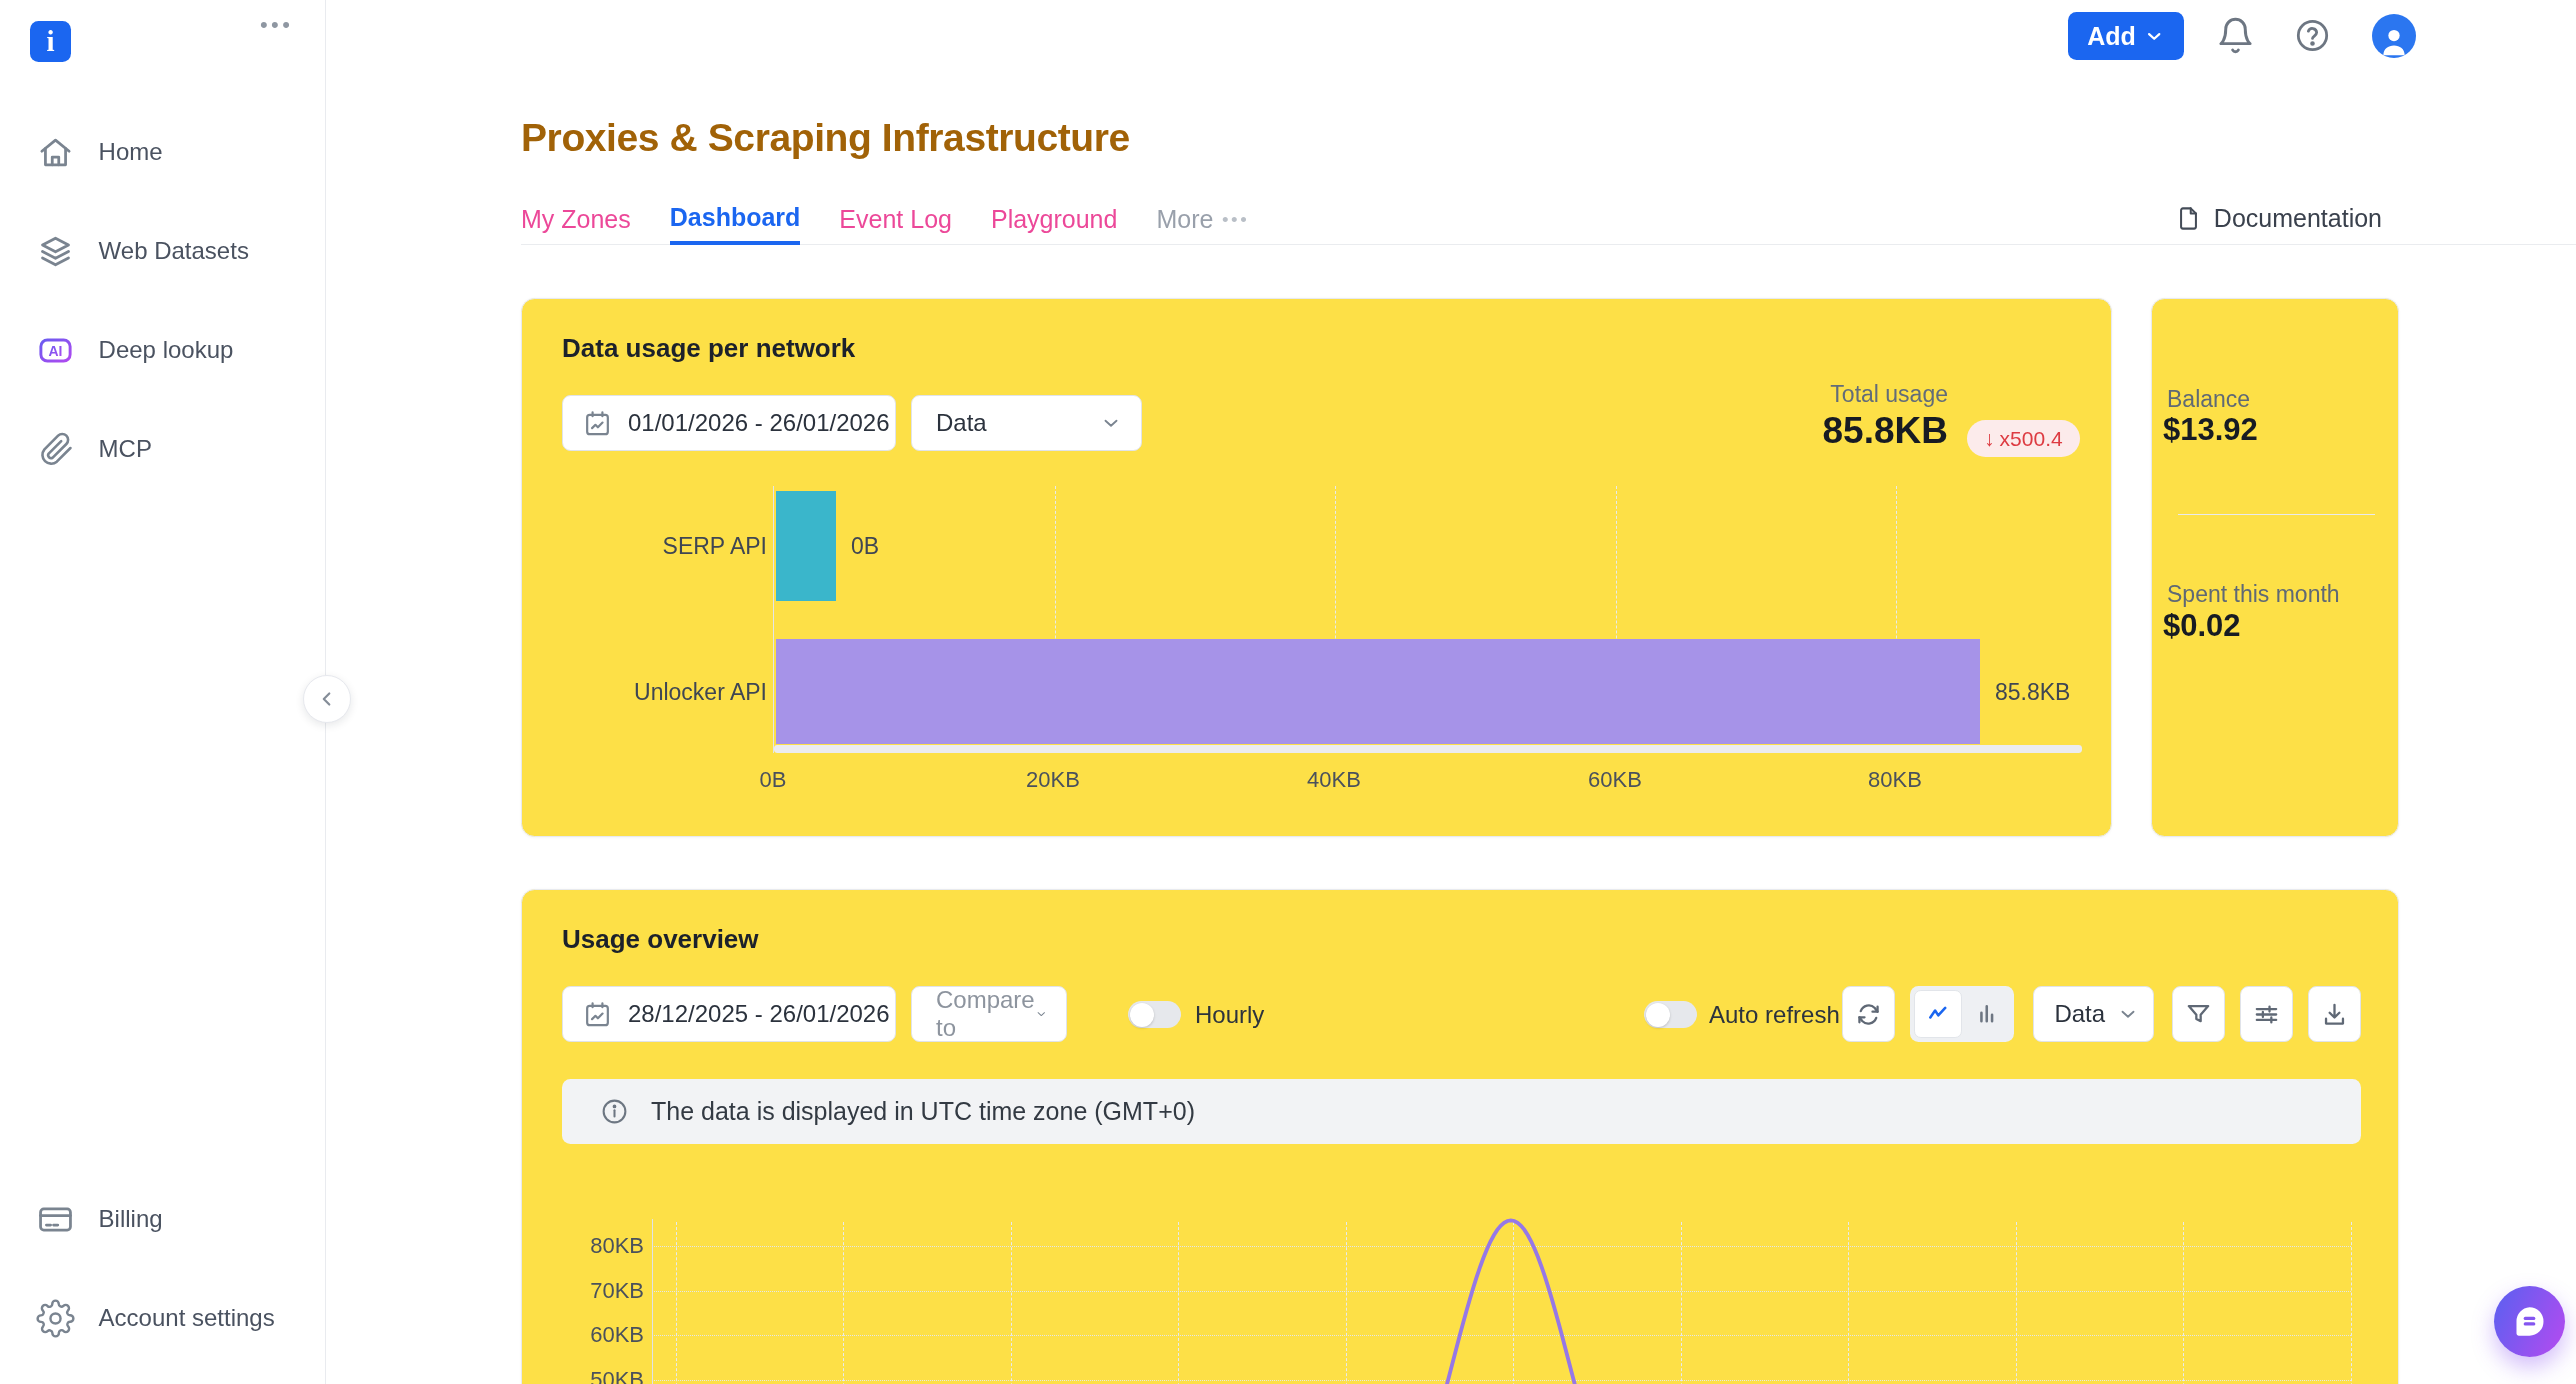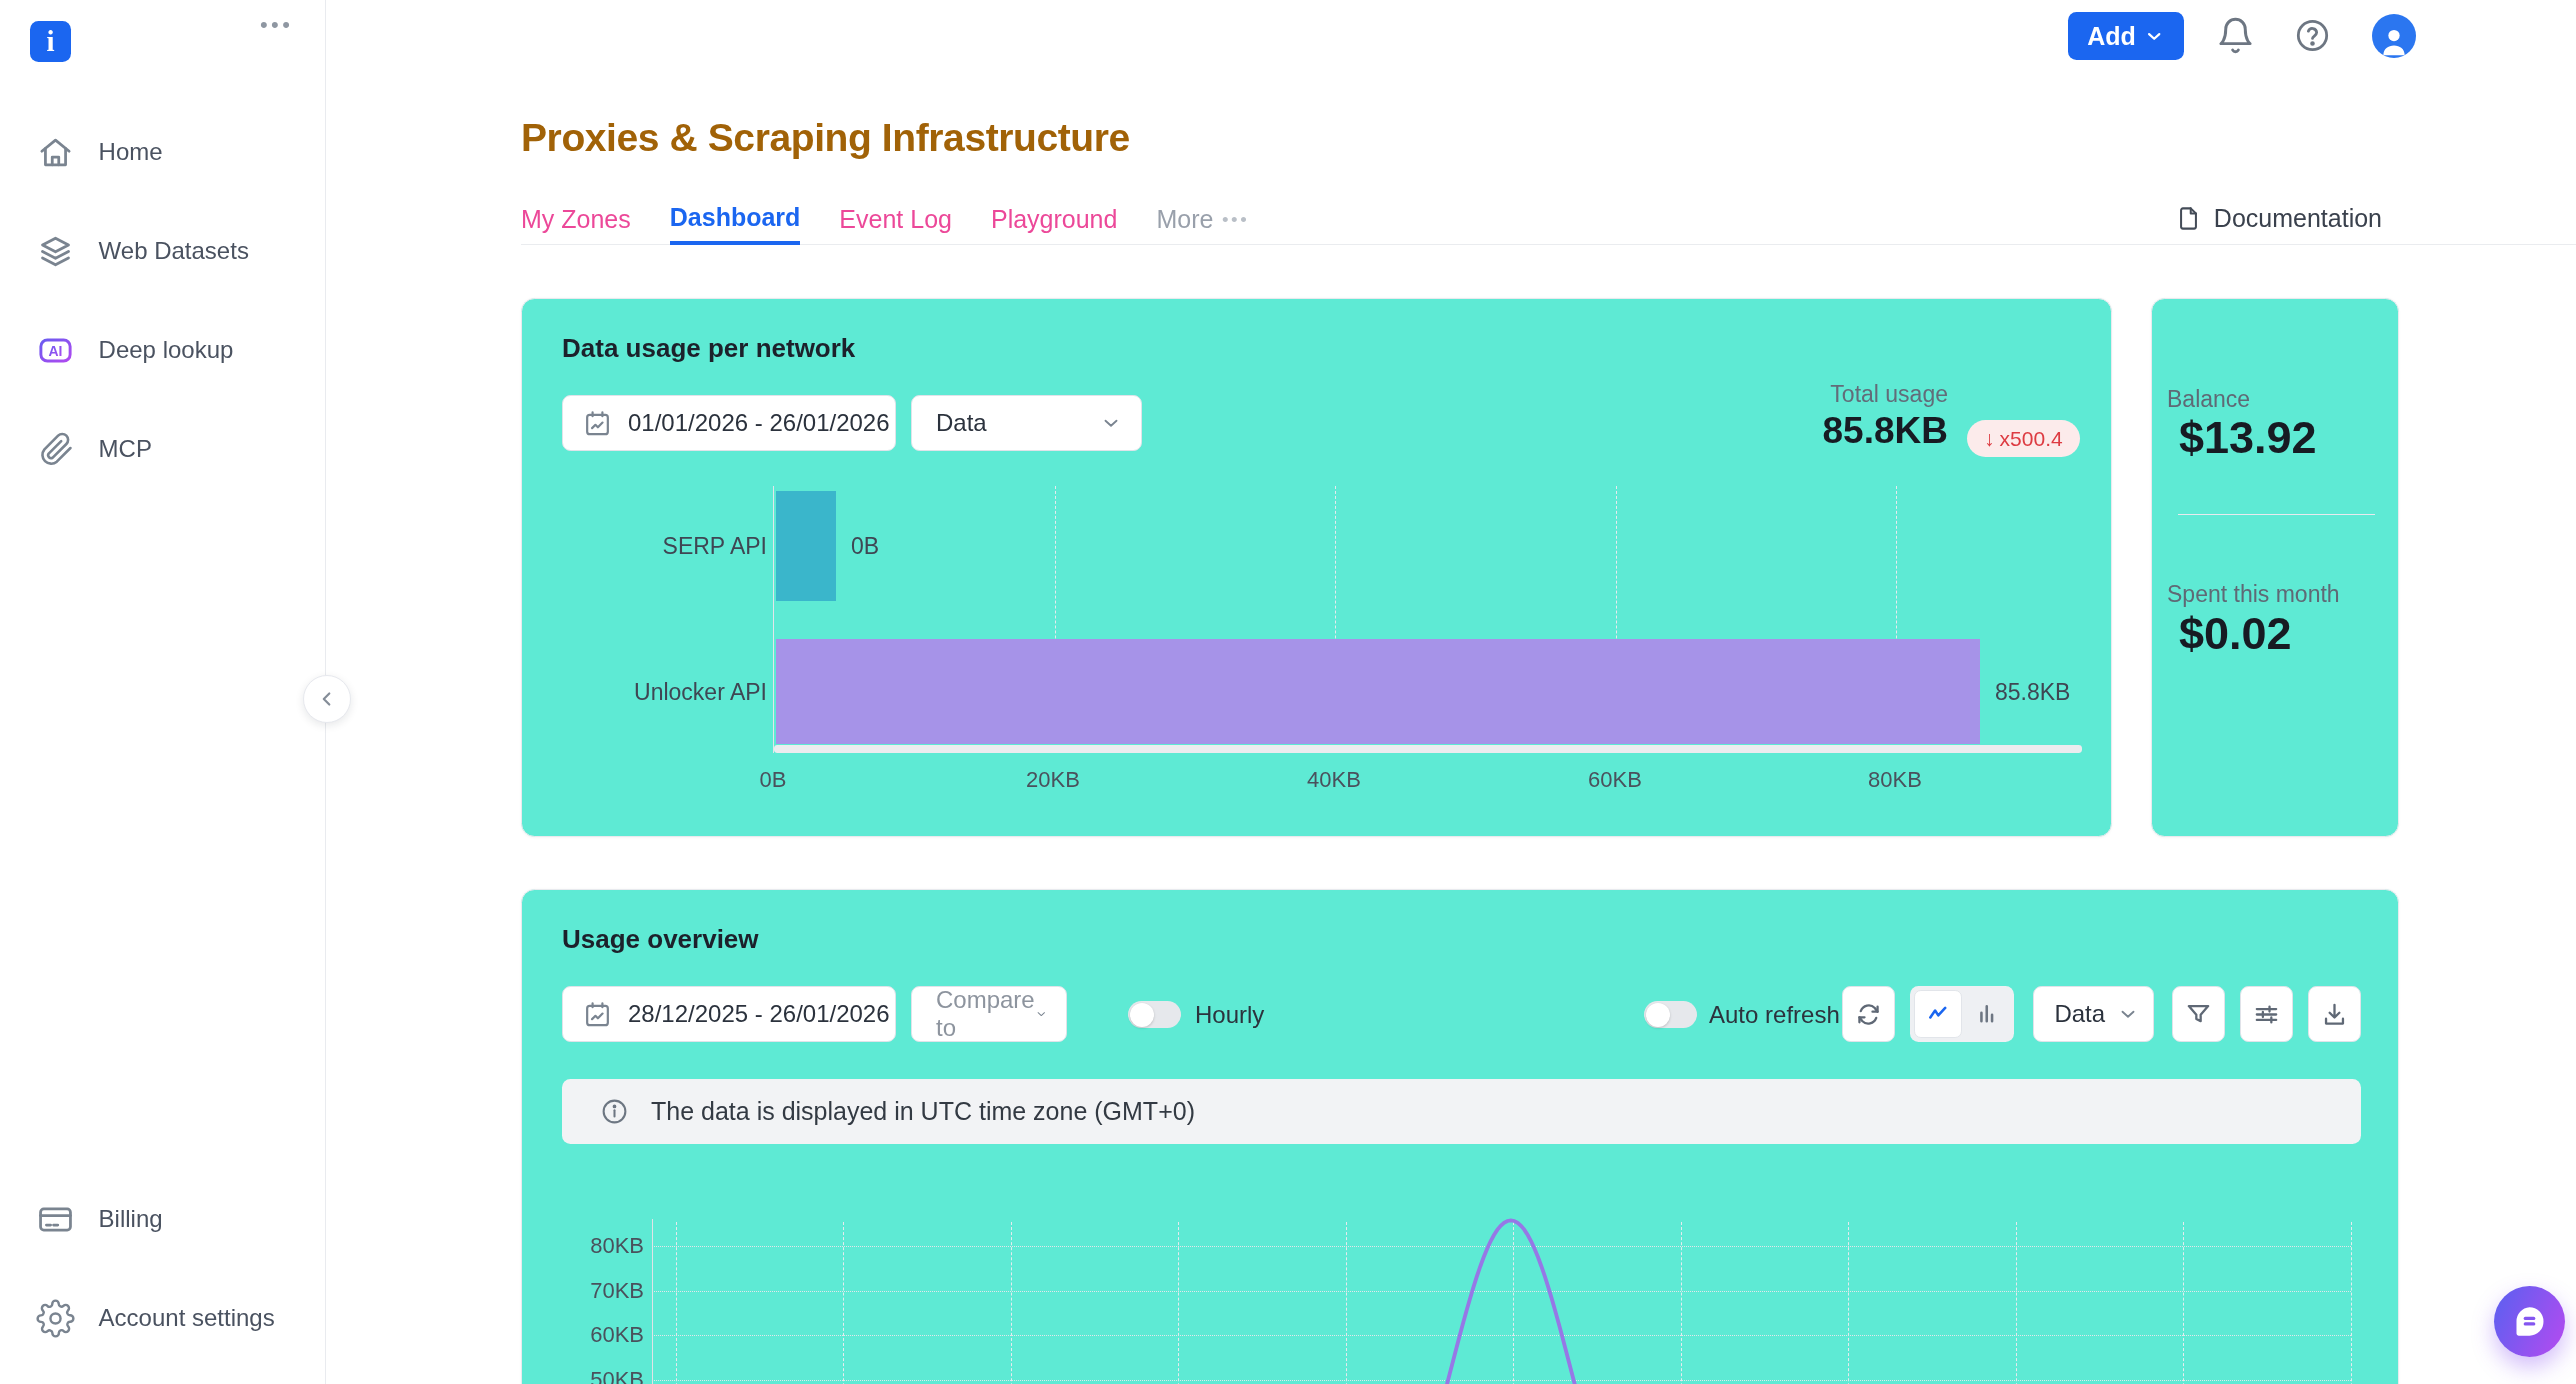--- a/index.html
+++ b/index.html
@@ -43,21 +43,21 @@
   .tabs-row { position:absolute; left:521px; top:194px; width:2055px; height:51px; border-bottom:0.9px solid #eaecef; display:flex; gap:39px; }
   .tab { display:flex; align-items:center; gap:8.5px; height:51px; font-size:25px; color:#ec4899; cursor:pointer; }
   .tab.active { color:var(--accent,#1b66f0); font-weight:700; border-bottom:4.3px solid var(--accent,#1b66f0); }
   .tab.muted { color:#99a0ab; }
   .tab .more-dots { color:#b9bfc7; font-size:18.7px; letter-spacing:2.6px; }
   .doc-link { position:absolute; right:194px; top:204px; display:flex; align-items:center; gap:12px; font-size:25px; color:#3a414d; cursor:pointer; }
   .doc-link .ic { width:27px; height:27px; color:#444c58; }
   .doc-link .ic svg { width:100%; height:100%; }
 
   
-  .card { position:absolute; background:#5eead4; border:0.9px solid #e8eaee; border-radius:13.6px; box-shadow:0 0.9px 2.6px rgba(15,20,30,.04); }
+  .card { position:absolute; background:#fde047; border:0.9px solid #e8eaee; border-radius:13.6px; box-shadow:0 0.9px 2.6px rgba(15,20,30,.04); }
   #card-usage-network { left:521px; top:298px; width:1591px; height:539px; }
   #card-balance { left:2151px; top:298px; width:248px; height:539px; }
   #card-usage-overview { left:521px; top:889px; width:1878px; height:612px; }
   .card-title { position:absolute; left:40px; top:34px; font-size:26px; font-weight:700; color:#1c212b; }
 
   .ctrl { position:absolute; height:56px; border:1.3px solid #e0e3e9; border-radius:8.5px; background:#fff; display:flex; align-items:center; font-size:24px; color:#2b323d; cursor:pointer; }
   .ctrl .ic { width:31px; height:31px; color:#7a8490; margin:0 15.3px 0 18.7px; }
   .ctrl .ic svg { width:100%; height:100%; }
   .ctrl .chev { width:22px; height:22px; color:#7a8490; margin-left:auto; margin-right:18.7px; }
   .ctrl .chev svg { width:100%; height:100%; }
@@ -74,21 +74,21 @@
   .bar-cat { position:absolute; left:17px; width:228px; text-align:right; font-size:23px; color:#3f4653; transform:translateY(-50%); }
   #bar-plot { position:absolute; left:251px; top:0; width:1308px; height:267px; border-left:1.7px solid #e3e5ea; }
   .vgrid { position:absolute; top:0; height:267px; width:0; border-left:1.3px dashed #e7eaee; }
   .bar { position:absolute; left:1.7px; }
   .bar-val { position:absolute; font-size:23px; color:#3f4653; transform:translateY(-50%); white-space:nowrap; }
   .x-track { position:absolute; left:0; top:259px; width:1308px; height:7.7px; background:#ececef; border-radius:3.4px; }
   .x-tick { position:absolute; top:281px; transform:translateX(-50%); font-size:22px; color:#4a515c; }
 
   
   .bal-label { position:absolute; left:15px; font-size:23px; color:#5f6975; }
-  .bal-value { position:absolute; left:27px; font-size:45px; font-weight:700; color:#171b23; }
+  .bal-value { position:absolute; left:11px; font-size:31px; font-weight:700; color:#171b23; }
   .bal-divider { position:absolute; left:25.5px; top:215px; width:197px; height:0.9px; background:#e8eaee; }
 
   
   .toggle { position:absolute; width:53px; height:27px; border-radius:13.6px; background:#e6e8ec; cursor:pointer; }
   .toggle .knob { position:absolute; left:1.7px; top:1.7px; width:24px; height:24px; border-radius:50%; background:#fff; box-shadow:0 0.9px 2.6px rgba(0,0,0,.18); }
   .toggle-label { position:absolute; font-size:24px; color:#2c333d; transform:translateY(-50%); white-space:nowrap; }
   .segmented { position:absolute; left:1388px; top:96px; width:104px; height:56px; background:#eef0f3; border-radius:8.5px; display:flex; padding:4.3px; gap:1.7px; }
   .seg-cell { flex:1; border-radius:6.8px; display:flex; align-items:center; justify-content:center; color:#6d7682; cursor:pointer; }
   .seg-cell.active { background:#fff; border:0.9px solid #e2e5ea; color:var(--accent,#1b66f0); }
   .seg-cell svg { width:25.5px; height:25.5px; }

